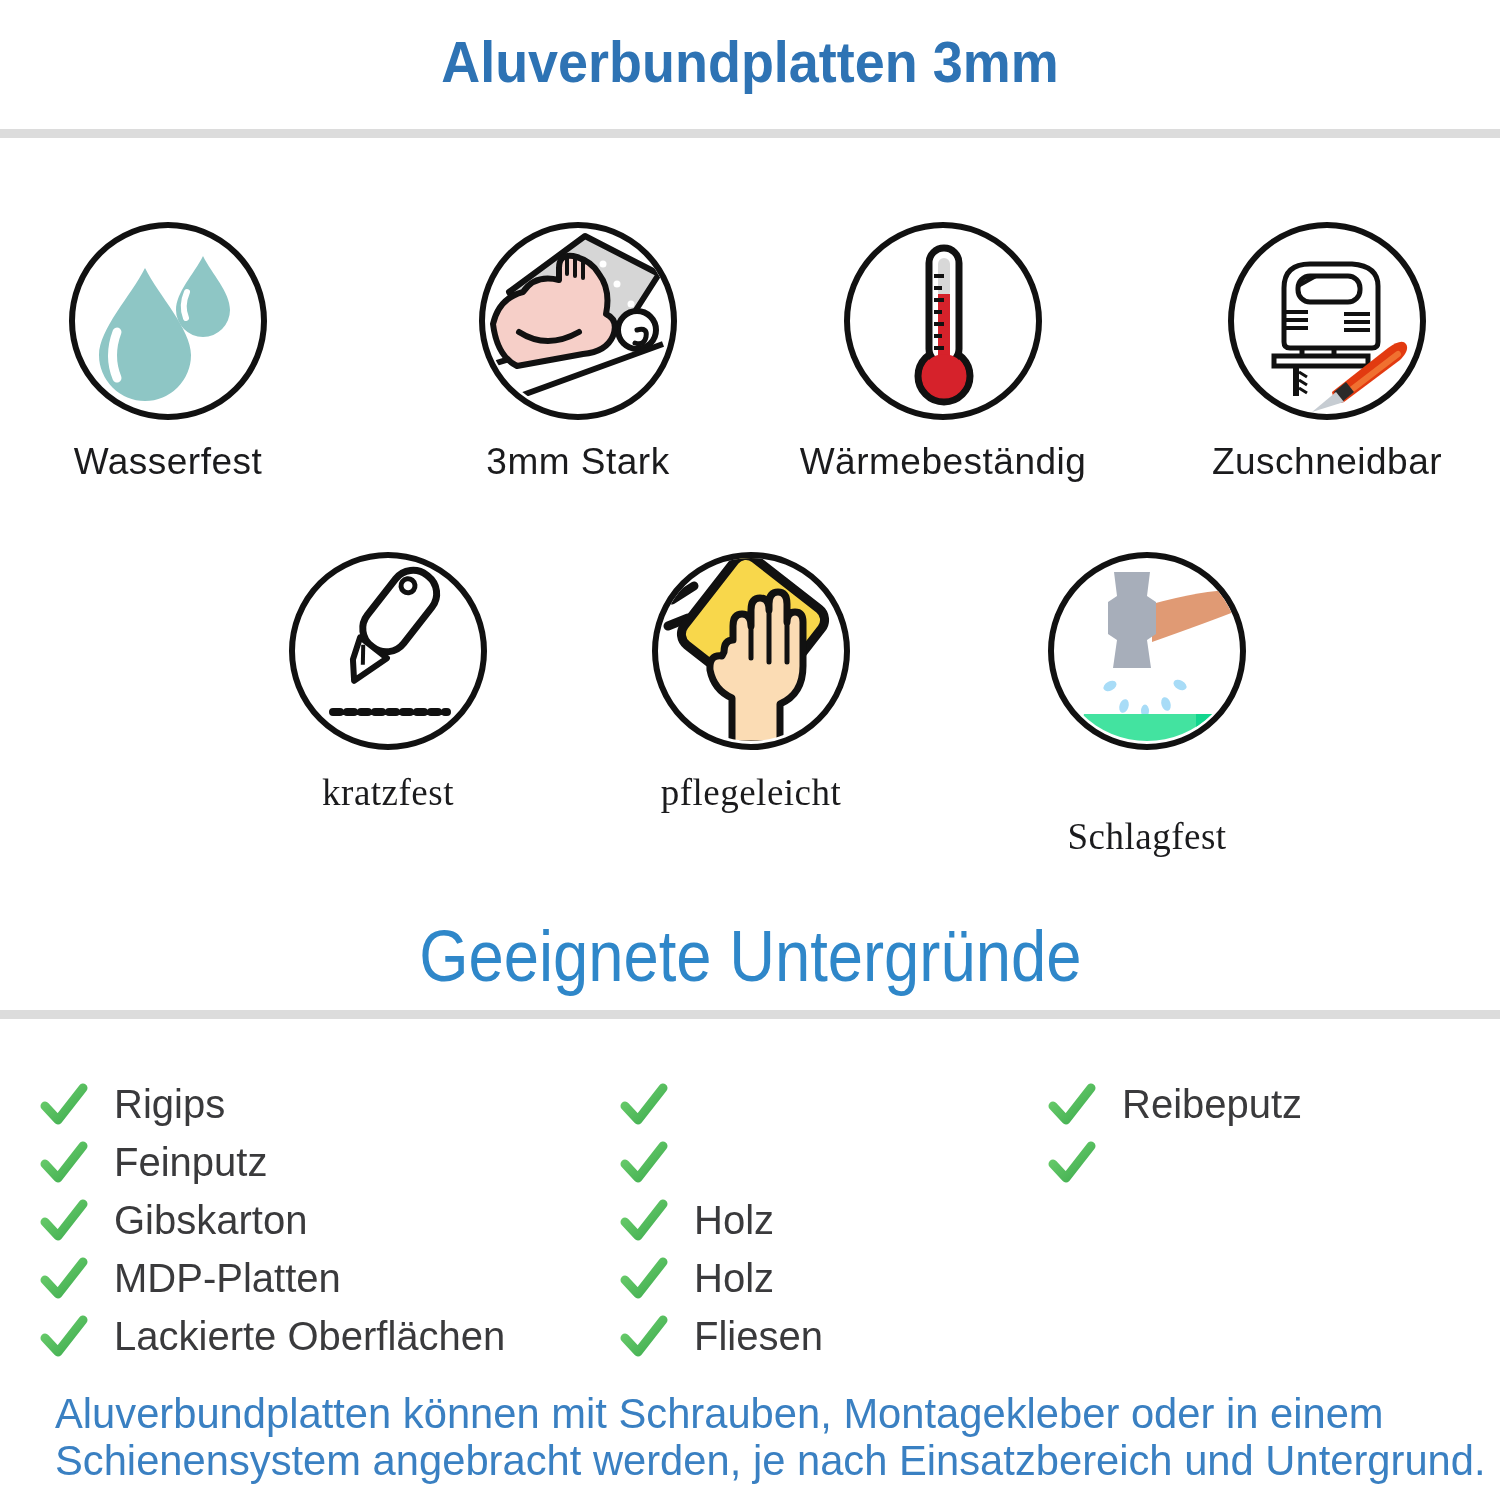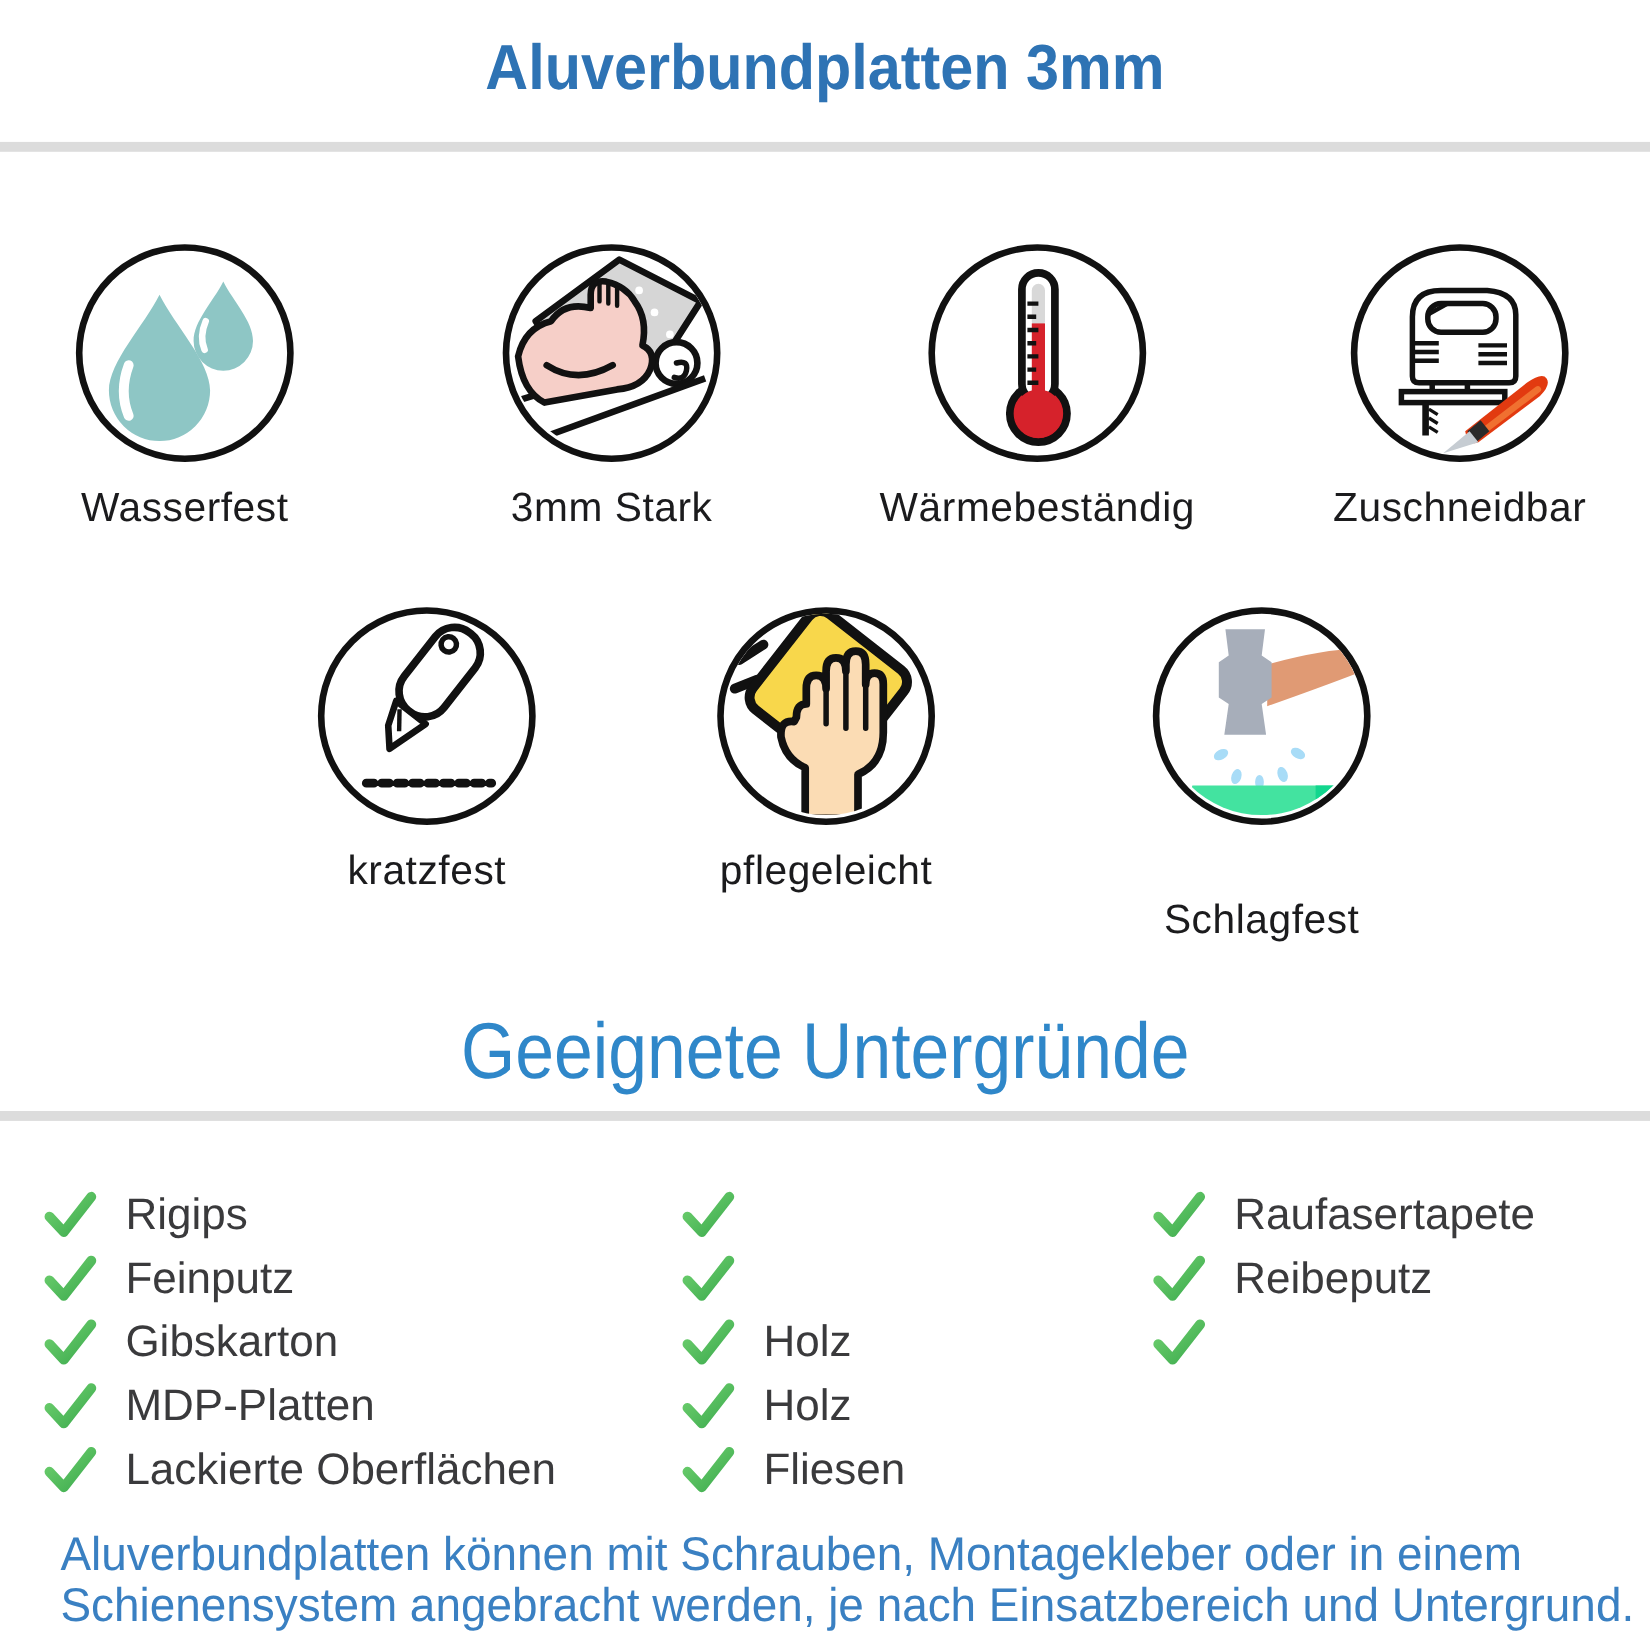--- a/index.html
+++ b/index.html
@@ -12,23 +12,23 @@
       font-size:58px;line-height:64px;color:#2e73b4;font-weight:bold;letter-spacing:0px;}
   .main-title>span{display:inline-block;transform:scaleX(0.93);transform-origin:center;}
   .sub-title{position:absolute;top:916px;left:0;width:1500px;text-align:center;
       font-size:72px;line-height:80px;color:#2f87c9;font-weight:normal;}
   .sub-title>span{display:inline-block;transform:scaleX(0.88);transform-origin:center;}
   .feature{position:absolute;width:340px;display:flex;flex-direction:column;align-items:center;}
   .circle{width:186px;height:186px;border:6px solid #111;border-radius:50%;background:#fff;
       display:flex;align-items:center;justify-content:center;overflow:hidden;}
   .feature-label{margin-top:21px;font-size:37px;color:#1b1b1d;letter-spacing:0.5px;white-space:nowrap;}
   .row1{top:222px;}
-  .row2{top:552px;}
+  .row2{top:552px;font-family:Liberation Serif, serif;}
   #feat-wasserfest{left:-2px;}
-  #feat-3mm{left:386px;}
+  #feat-3mm{left:408px;}
   #feat-waerme{left:773px;}
   #feat-zuschneid{left:1157px;}
   #feat-kratz{left:218px;}
   #feat-pflege{left:581px;}
   #feat-schlag{left:977px;gap:44px;}
   .check-col{position:absolute;top:1075px;display:flex;flex-direction:column;}
   #col-1{left:40px;}
   #col-2{left:620px;}
   #col-3{left:1048px;}
   .check-item{display:flex;align-items:center;height:58px;}
@@ -269,26 +269,20 @@
         </svg>
       <span class="check-text">Fliesen</span>
     </div>
   </div>
 
   <div class="check-col" id="col-3">
     <div class="check-item">
       <svg width="48" height="44" viewBox="0 0 48 44">
           <path d="M5 24 L18 38 L43 6" stroke="url(#ckg)" stroke-width="9" fill="none" stroke-linecap="round" stroke-linejoin="round"></path>
         </svg>
-      <span class="check-text">Raufasertapete</span>
-    </div>
-    <div class="check-item">
-      <svg width="48" height="44" viewBox="0 0 48 44">
-          <path d="M5 24 L18 38 L43 6" stroke="url(#ckg)" stroke-width="9" fill="none" stroke-linecap="round" stroke-linejoin="round"></path>
-        </svg>
       <span class="check-text">Reibeputz</span>
     </div>
     <div class="check-item">
       <svg width="48" height="44" viewBox="0 0 48 44">
           <path d="M5 24 L18 38 L43 6" stroke="url(#ckg)" stroke-width="9" fill="none" stroke-linecap="round" stroke-linejoin="round"></path>
         </svg>
     </div>
   </div>
 
   <div class="footer-note">

